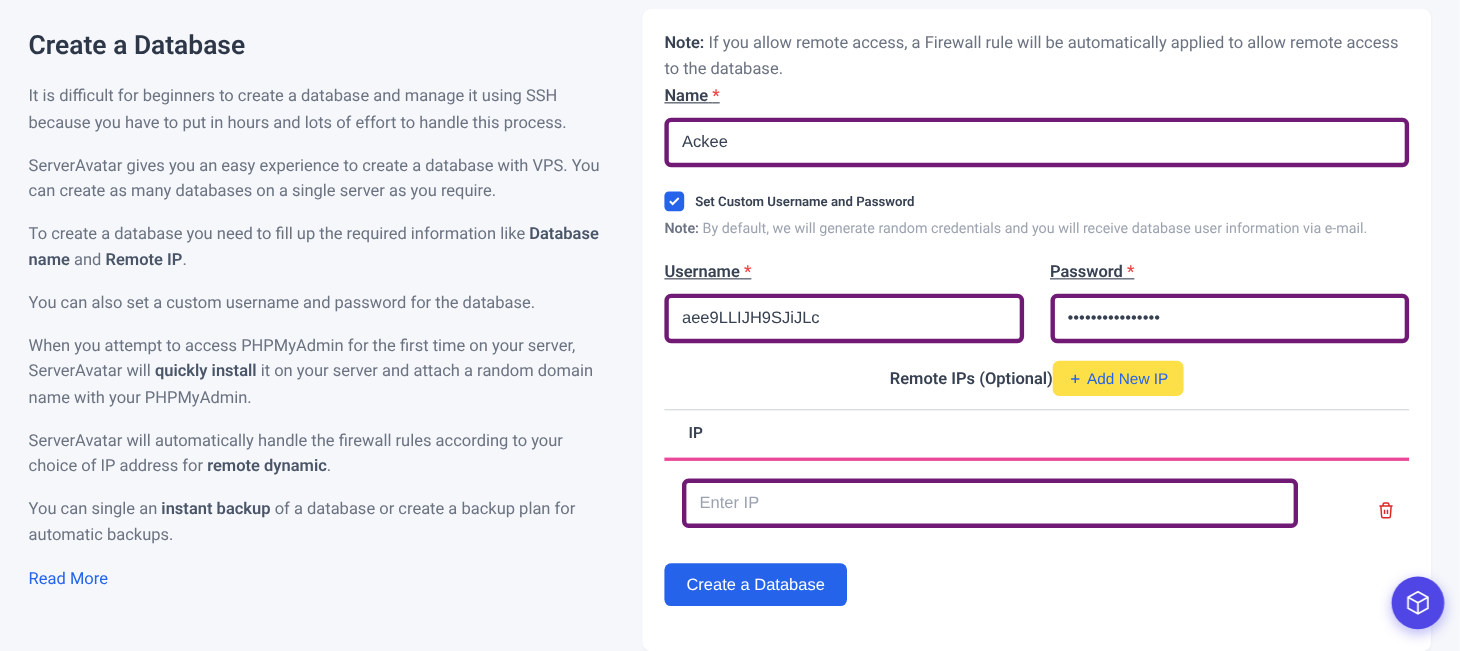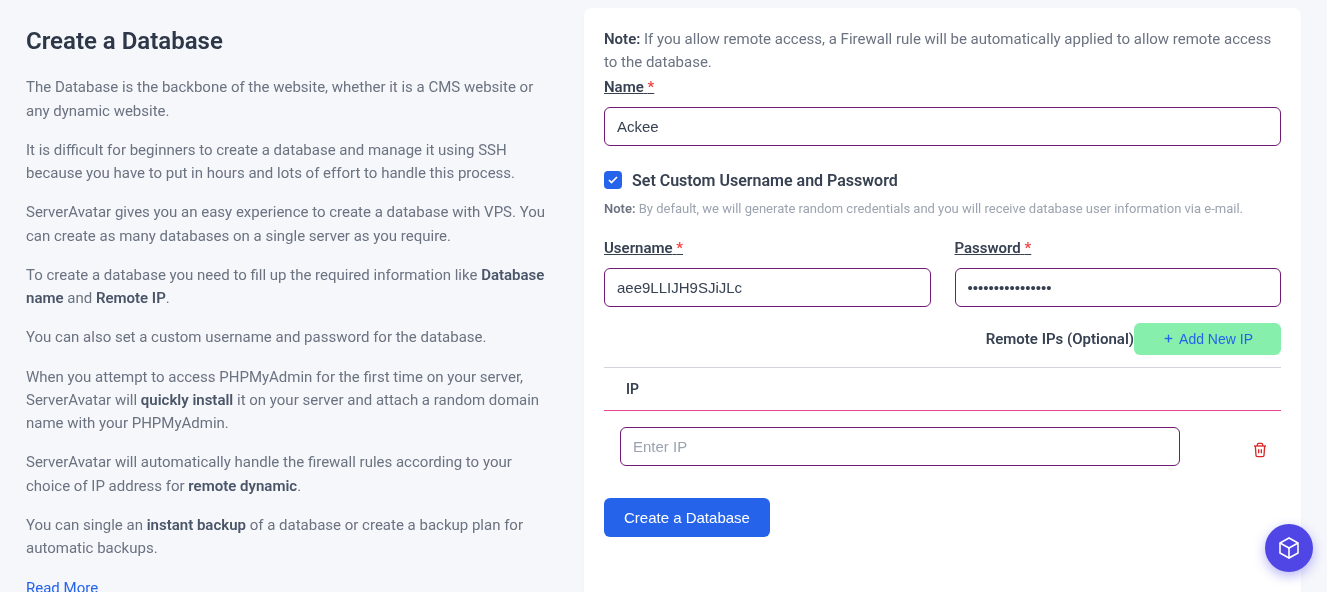--- a/index.html
+++ b/index.html
@@ -53,21 +53,21 @@
       color: #374151;
       font-weight: 600;
       font-size: 15px;
       margin-bottom: 8px;
       text-decoration: underline;
     }
     .req { color: #ef4444; }
     .text-input {
       width: 100%;
       padding: 10px 12px;
-      border: 1px solid #701a75;
+      border: 4px solid #701a75;
       border-radius: 6px;
       font-size: 15px;
       color: #374151;
       background: #fff;
       outline: none;
     }
     .text-input::placeholder { color: #9ca3af; }
     .field-group { margin-bottom: 20px; }
     .checkbox-row {
       display: flex;
@@ -83,54 +83,54 @@
       display: flex;
       align-items: center;
       justify-content: center;
       color: #fff;
       font-size: 12px;
       cursor: pointer;
     }
     .checkbox-label {
       color: #374151;
       font-weight: 600;
-      font-size: 16px;
+      font-size: 12px;
     }
     .sub-note {
       font-size: 13px;
       color: #9ca3af;
       margin-bottom: 16px;
     }
     .sub-note strong { color: #6b7280; font-weight: 600; }
     .two-cols { display: flex; gap: 24px; }
     .two-cols > div { flex: 1; }
     .remote-row {
       display: flex;
       align-items: center;
-      justify-content: flex-end;
+      justify-content: center;
       margin-top: 16px;
     }
     .remote-label { color: #374151; font-weight: 600; font-size: 15px; }
     .add-ip-btn {
-      background: #86efac;
+      background: #fde047;
       color: #2563eb;
       border: none;
       border-radius: 6px;
-      padding: 8px 28px;
+      padding: 8px 14px;
       font-size: 14px;
       font-weight: 500;
       cursor: pointer;
       display: inline-flex;
       align-items: center;
       gap: 4px;
     }
     .ip-table { margin-top: 12px; }
     .ip-header {
       border-top: 1px solid #d1d5db;
-      border-bottom: 1px solid #ec4899;
+      border-bottom: 3px solid #ec4899;
       padding: 10px 0 10px 22px;
       font-weight: 600;
       color: #374151;
       font-size: 14px;
     }
     .ip-row {
       display: flex;
       align-items: flex-end;
       gap: 20px;
       padding: 16px 0 0 16px;
@@ -165,21 +165,20 @@
       box-shadow: 0 4px 12px rgba(79,70,229,0.4);
       cursor: pointer;
     }
   </style>
 </head>
 <body>
 
 <div class="container">
   <div class="left-panel">
     <h1>Create a Database</h1>
-    <p>The Database is the backbone of the website, whether it is a CMS website or any dynamic website.</p>
     <p>It is difficult for beginners to create a database and manage it using SSH because you have to put in hours and lots of effort to handle this process.</p>
     <p>ServerAvatar gives you an easy experience to create a database with VPS. You can create as many databases on a single server as you require.</p>
     <p>
       <span>To create a database you need to fill up the required information like </span><strong>Database name</strong><span> and </span><strong>Remote IP</strong><span>.</span>
     </p>
     <p>You can also set a custom username and password for the database.</p>
     <p>
       <span>When you attempt to access PHPMyAdmin for the first time on your server, ServerAvatar will </span><strong>quickly install</strong><span> it on your server and attach a random domain name with your PHPMyAdmin.</span>
     </p>
     <p>

